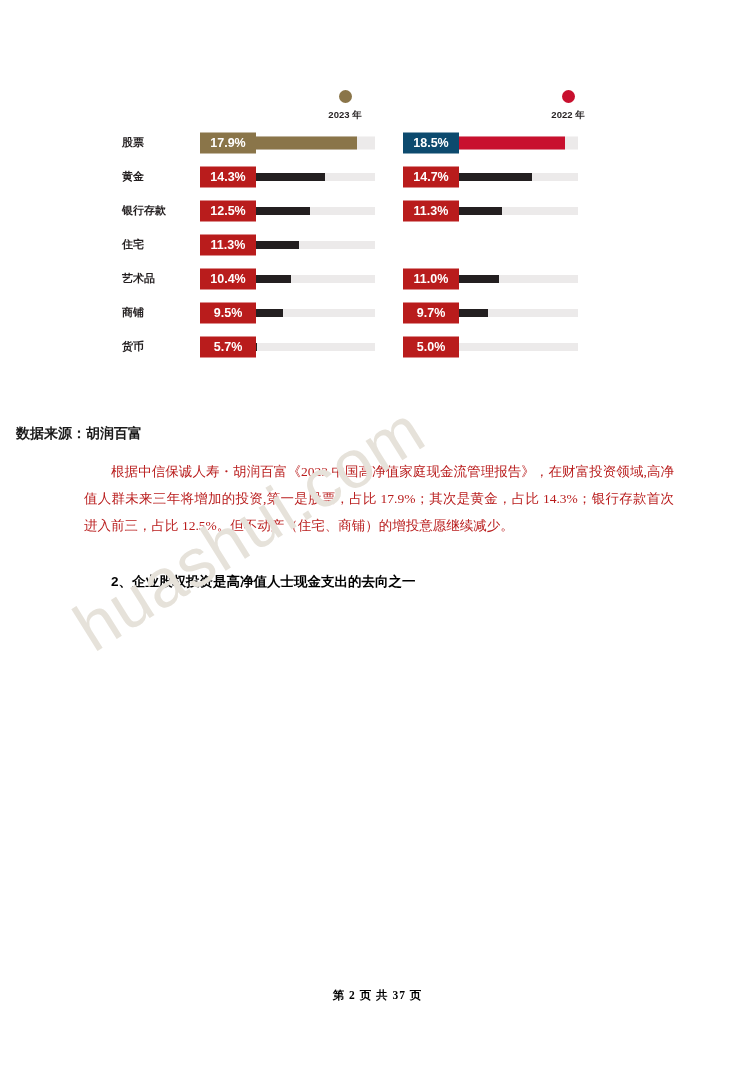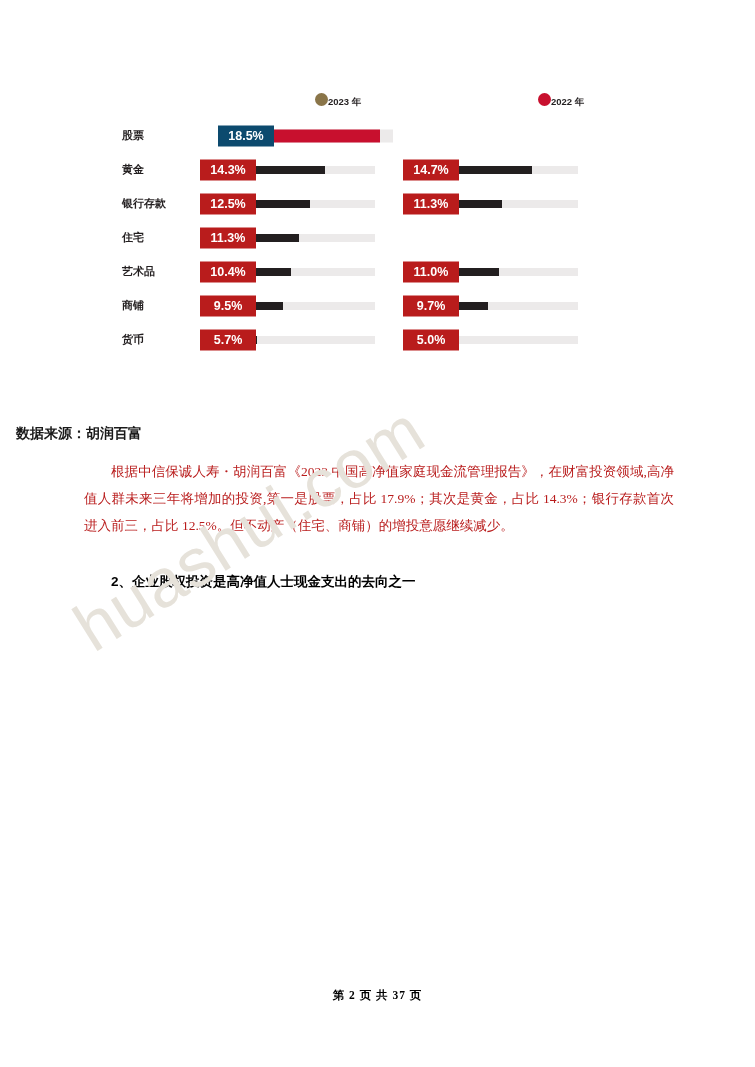--- a/index.html
+++ b/index.html
@@ -47,40 +47,40 @@
   }
   .legend {
     display: flex;
     justify-content: flex-start;
     padding-left: 195px;
     gap: 163px;
     margin-bottom: 8px;
   }
   .legend-item {
     display: flex;
-    flex-direction: row;
+    flex-direction: column;
     align-items: center;
     width: 60px;
   }
   .legend-dot {
     width: 13px;
     height: 13px;
     border-radius: 50%;
     display: block;
   }
   .legend-label {
     font-family: "Liberation Sans", sans-serif;
     font-size: 9.5px;
     font-weight: bold;
     color: #231f20;
     margin-top: 6px;
   }
 
   .rows {
-    margin-top: 14px;
+    margin-top: 8px;
   }
   .row {
     display: flex;
     align-items: center;
     height: 25px;
     margin-bottom: 9px;
   }
   .cat {
     width: 78px;
     font-family: "Liberation Sans", sans-serif;
@@ -208,20 +208,25 @@
       <div class="legend-item">
         <span class="legend-dot" style="background:#c8102e"></span>
         <span class="legend-label">2022 年</span>
       </div>
     </div>
 
     <div class="rows">
 
       <div class="row first">
         <div class="cat">股票</div>
+        <div class="series">
+          <div class="track"></div>
+          <div class="bar s2023" style="width:157px"></div>
+          <div class="valbox s2023">17.9%</div>
+        </div>
         <div class="gap"></div>
         <div class="series">
           <div class="track"></div>
           <div class="bar s2022" style="width:162px"></div>
           <div class="valbox s2022">18.5%</div>
         </div>
       </div>
 
       <div class="row">
         <div class="cat">黄金</div>

